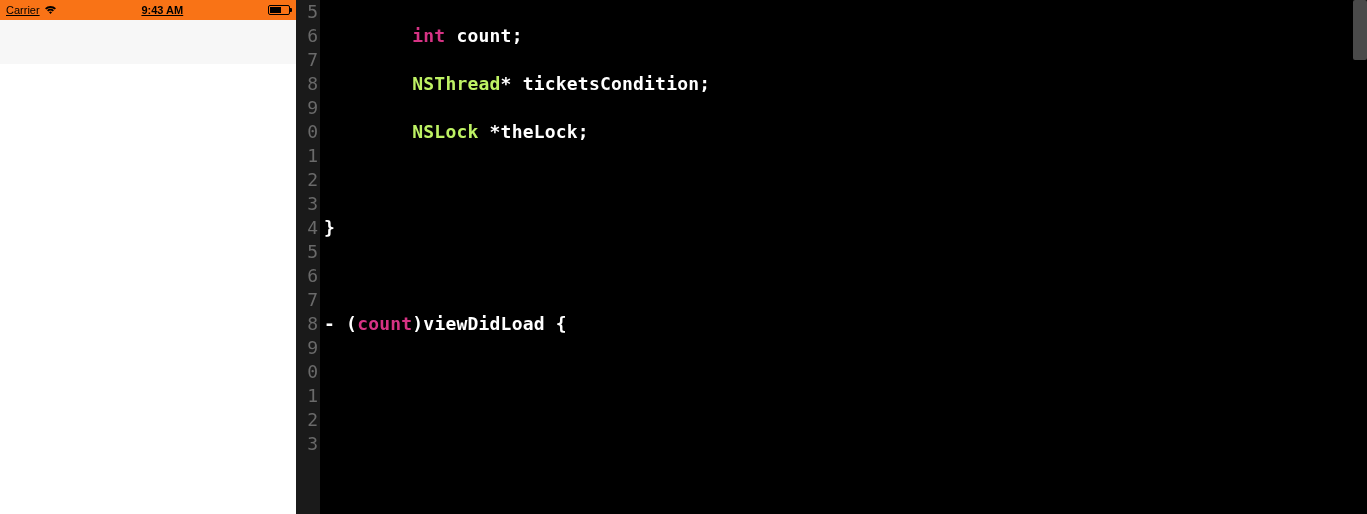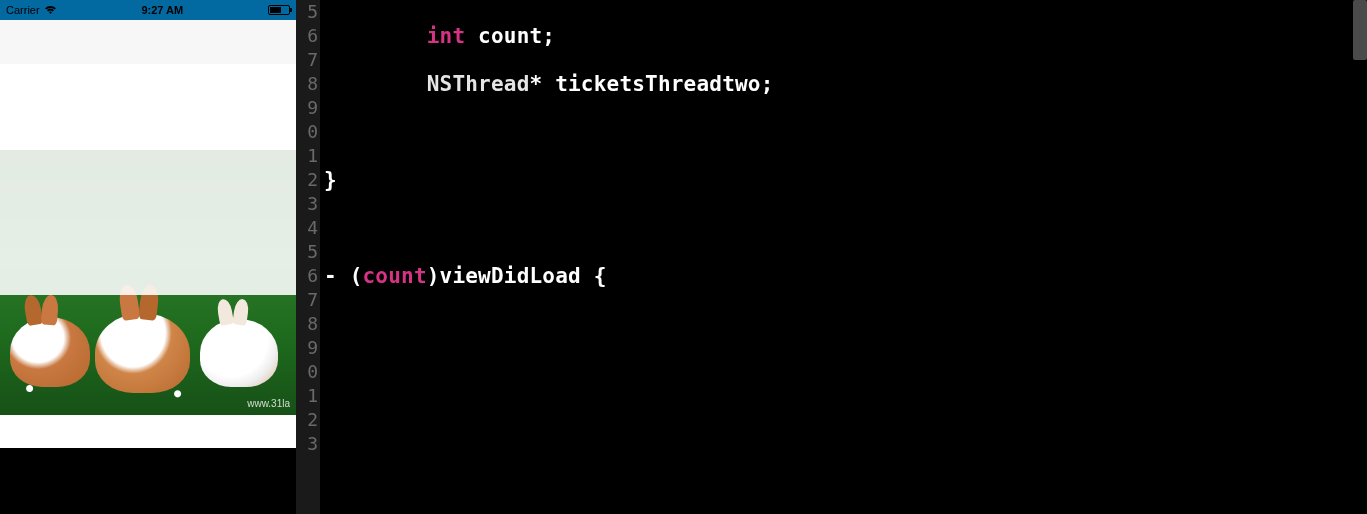--- a/index.html
+++ b/index.html
@@ -6,24 +6,25 @@
   body {
     width: 1367px;
     height: 514px;
     display: flex;
     font-family: "Menlo", "Consolas", monospace;
     overflow: hidden;
     background: #000;
   }
   .simulator {
     width: 296px;
-    height: 448px;
-    background: #0369a1;
+    height: 514px;
+    background: #f97316;
     position: relative;
     flex-shrink: 0;
+    text-decoration: underline;
   }
   .status-bar {
     height: 20px;
     display: flex;
     align-items: center;
     justify-content: space-between;
     padding: 0 6px;
     font-family: -apple-system, "Helvetica Neue", Arial, sans-serif;
     font-size: 11px;
     color: #000;
@@ -123,30 +124,30 @@
     font-size: 18px;
     line-height: 24px;
     text-align: right;
     padding-right: 2px;
     padding-top: 0;
   }
   .gutter div { height: 24px; }
   .code {
     position: absolute;
     left: 24px; right: 0; top: 0; bottom: 0;
-    font-size: 21px;
+    font-size: 18px;
     line-height: 24px;
     white-space: pre;
     font-weight: bold;
     letter-spacing: 0.2px;
     padding-left: 4px;
   }
   .code .ln { height: 24px; display: block; }
   .kw  { color: #d63384; }   
-  .cls { color: #e5e5e5; }   
+  .cls { color: #bef264; }   
   .mth { color: #20c997; }
   .scrollbar {
     position: absolute;
     right: 0; top: 0;
     width: 14px; height: 60px;
     background: #4a4a4a;
     border-radius: 2px;
   }
 </style>
 </head>
@@ -155,38 +156,29 @@
 <div class="simulator">
   <div class="status-bar">
     <div class="status-left">
       <span>Carrier</span>
       <span class="wifi-icon">
         <svg width="13" height="10" viewBox="0 0 13 10">
             <path d="M6.5 9 L5 7.3 A2.2 2.2 0 0 1 8 7.3 Z M3 5.3 A5 5 0 0 1 10 5.3 L8.7 6.6 A3.2 3.2 0 0 0 4.3 6.6 Z M1 3.3 A7.8 7.8 0 0 1 12 3.3 L10.7 4.6 A6 6 0 0 0 2.3 4.6 Z" fill="#000"></path>
           </svg>
       </span>
     </div>
-    <span style="font-weight:600">9:27 AM</span>
+    <span style="font-weight:600">9:43 AM</span>
     <div class="status-right">
       <span class="battery-icon">
           <span class="battery-fill"></span>
         </span>
     </div>
   </div>
   <div class="sim-content">
     <div class="nav-bar"></div>
-    <div class="photo-area">
-      <div class="grass">
-        <div class="bunny b1"></div>
-        <div class="bunny b2"></div>
-        <div class="bunny b3"></div>
-      </div>
-      <div class="overlay"></div>
-      <div class="watermark">www.31la</div>
-    </div>
   </div>
 </div>
 
 <div class="editor">
   <div class="gutter">
     <div>5</div>
     <div>6</div>
     <div>7</div>
     <div>8</div>
     <div>9</div>
@@ -200,21 +192,22 @@
     <div>7</div>
     <div>8</div>
     <div>9</div>
     <div>0</div>
     <div>1</div>
     <div>2</div>
     <div>3</div>
   </div>
   <div class="code">
 <span class="ln"><span>        </span><span class="kw">int</span><span> count;</span></span>
-<span class="ln"><span>        </span><span class="cls">NSThread</span><span>* ticketsThreadtwo;</span></span>
+<span class="ln"><span>        </span><span class="cls">NSThread</span><span>* ticketsCondition;</span></span>
+<span class="ln"><span>        </span><span class="cls">NSLock</span><span> *theLock;</span></span>
 <span class="ln"><span></span></span>
 <span class="ln"><span>}</span></span>
 <span class="ln"><span></span></span>
 <span class="ln"><span>- (</span><span class="kw">count</span><span>)viewDidLoad {</span></span>
 <span class="ln"><span></span></span>
 
 
 
 
 

